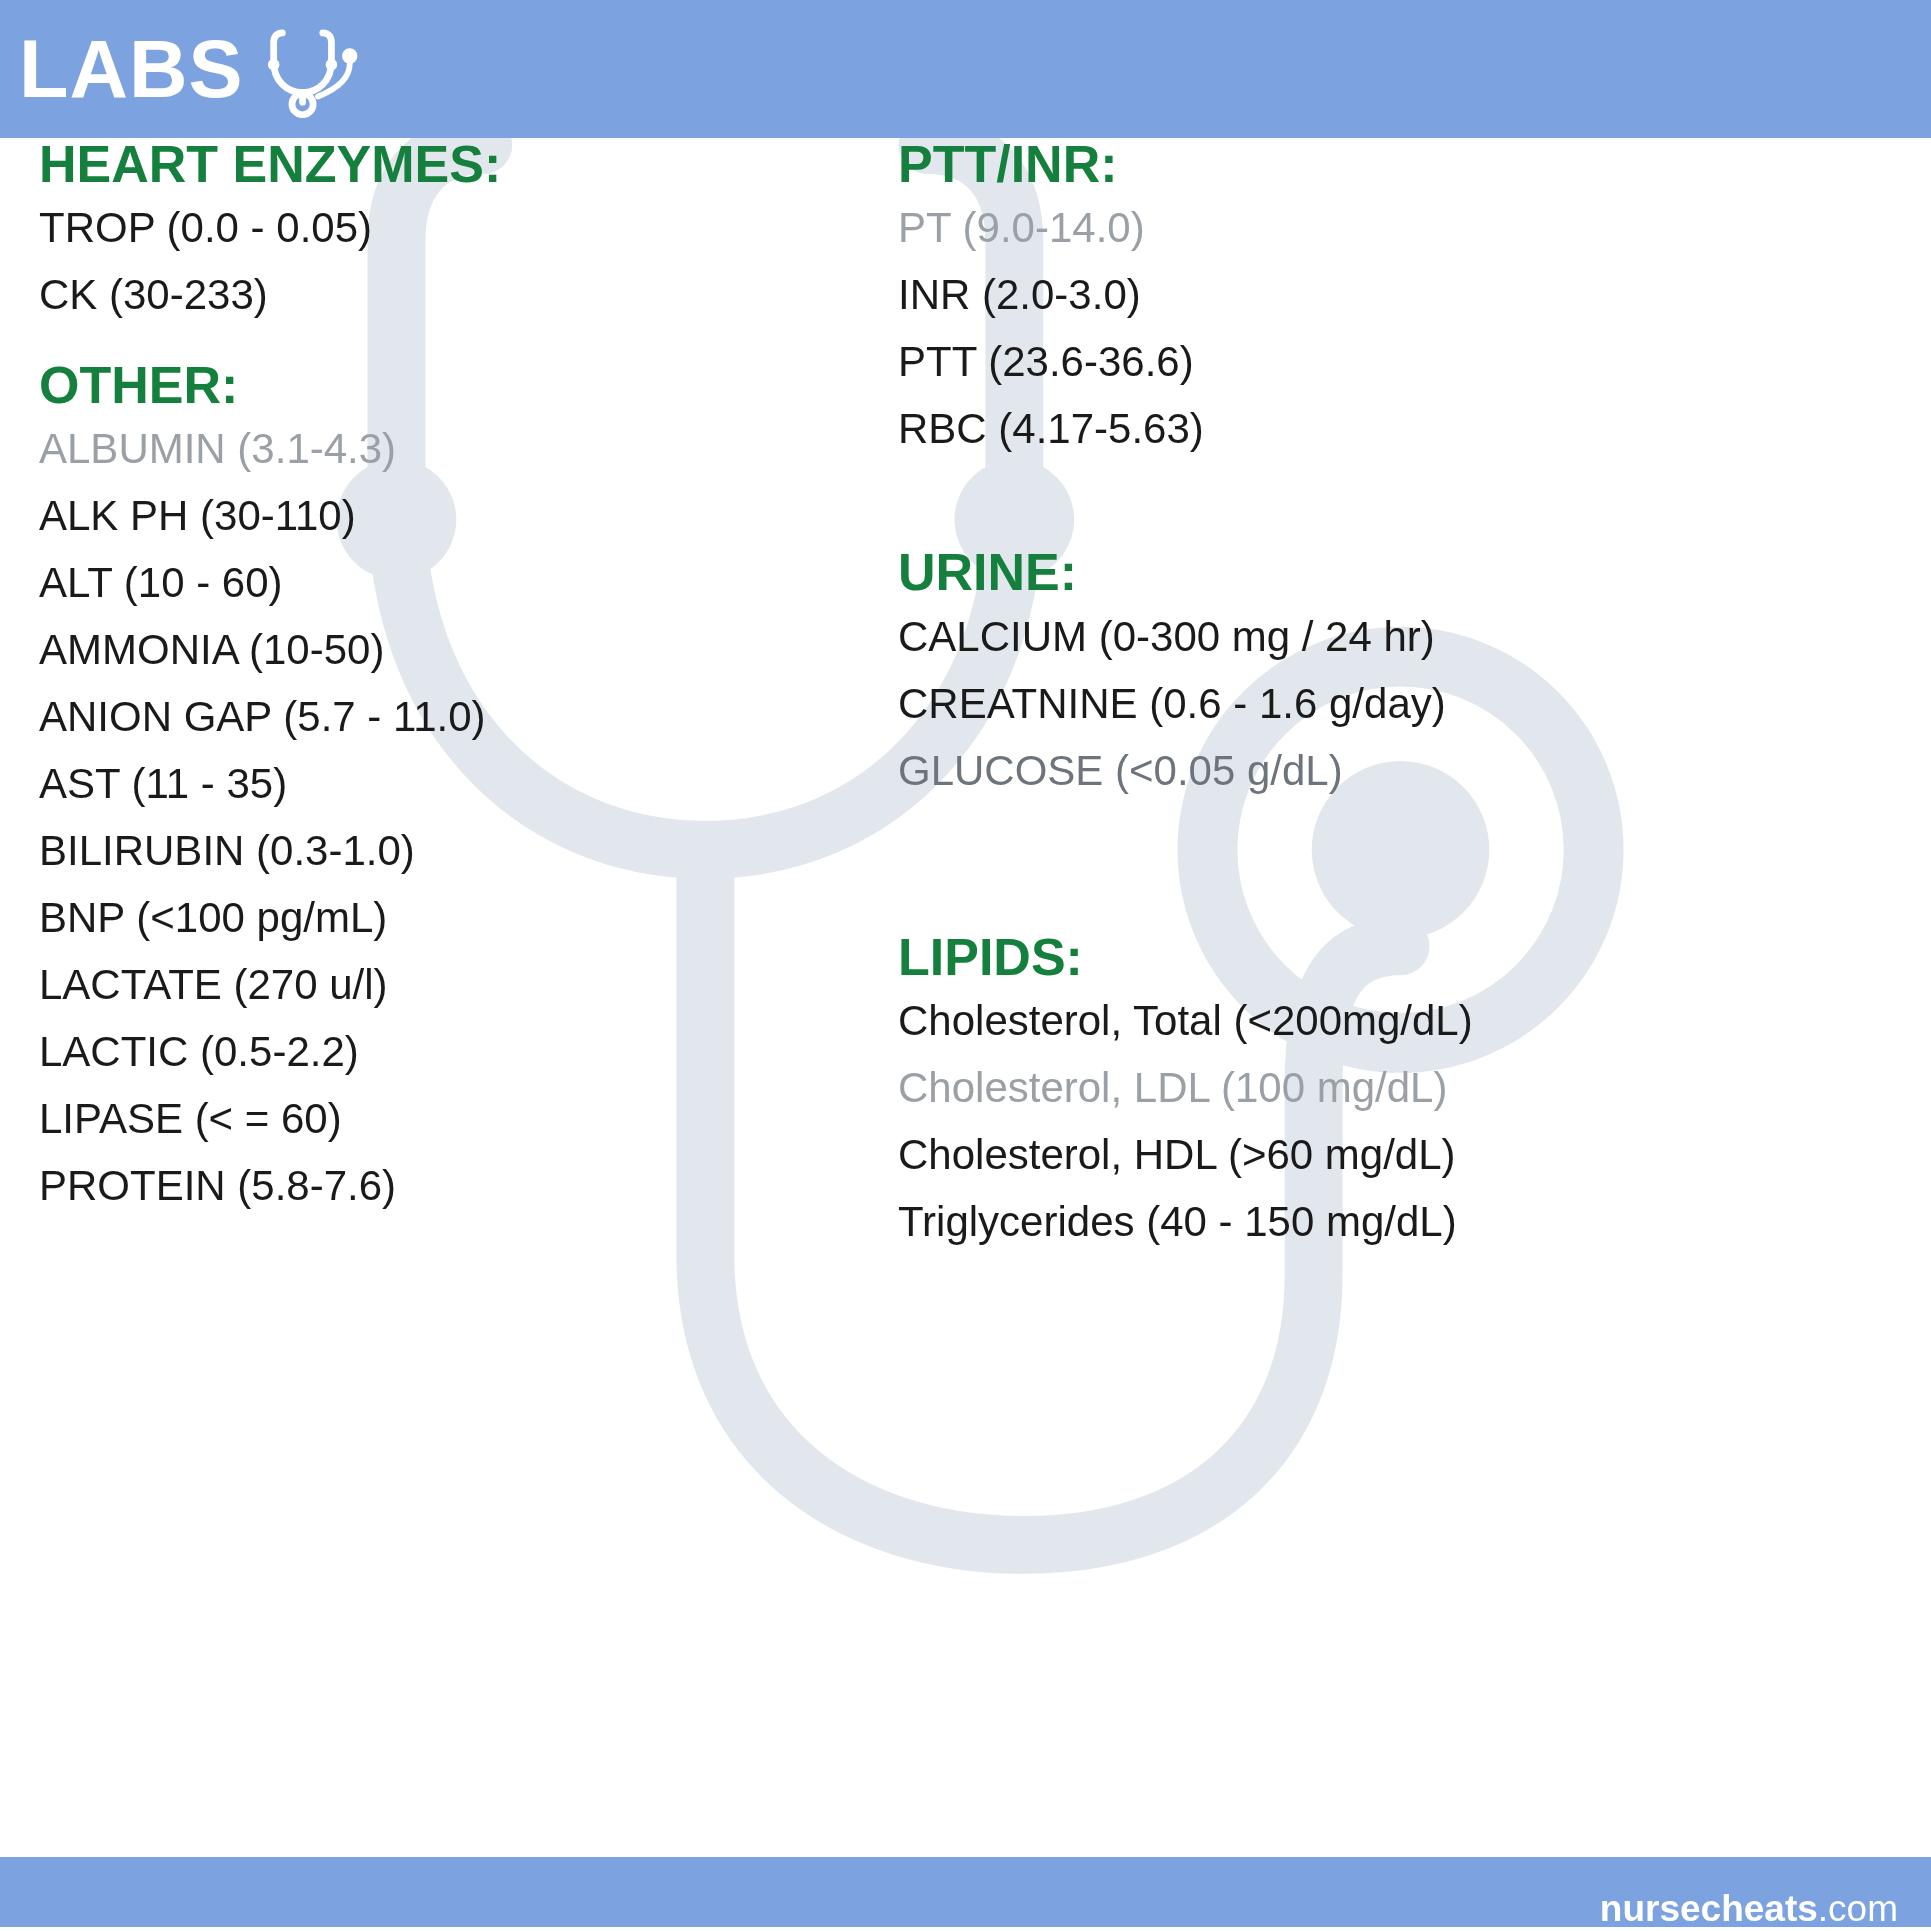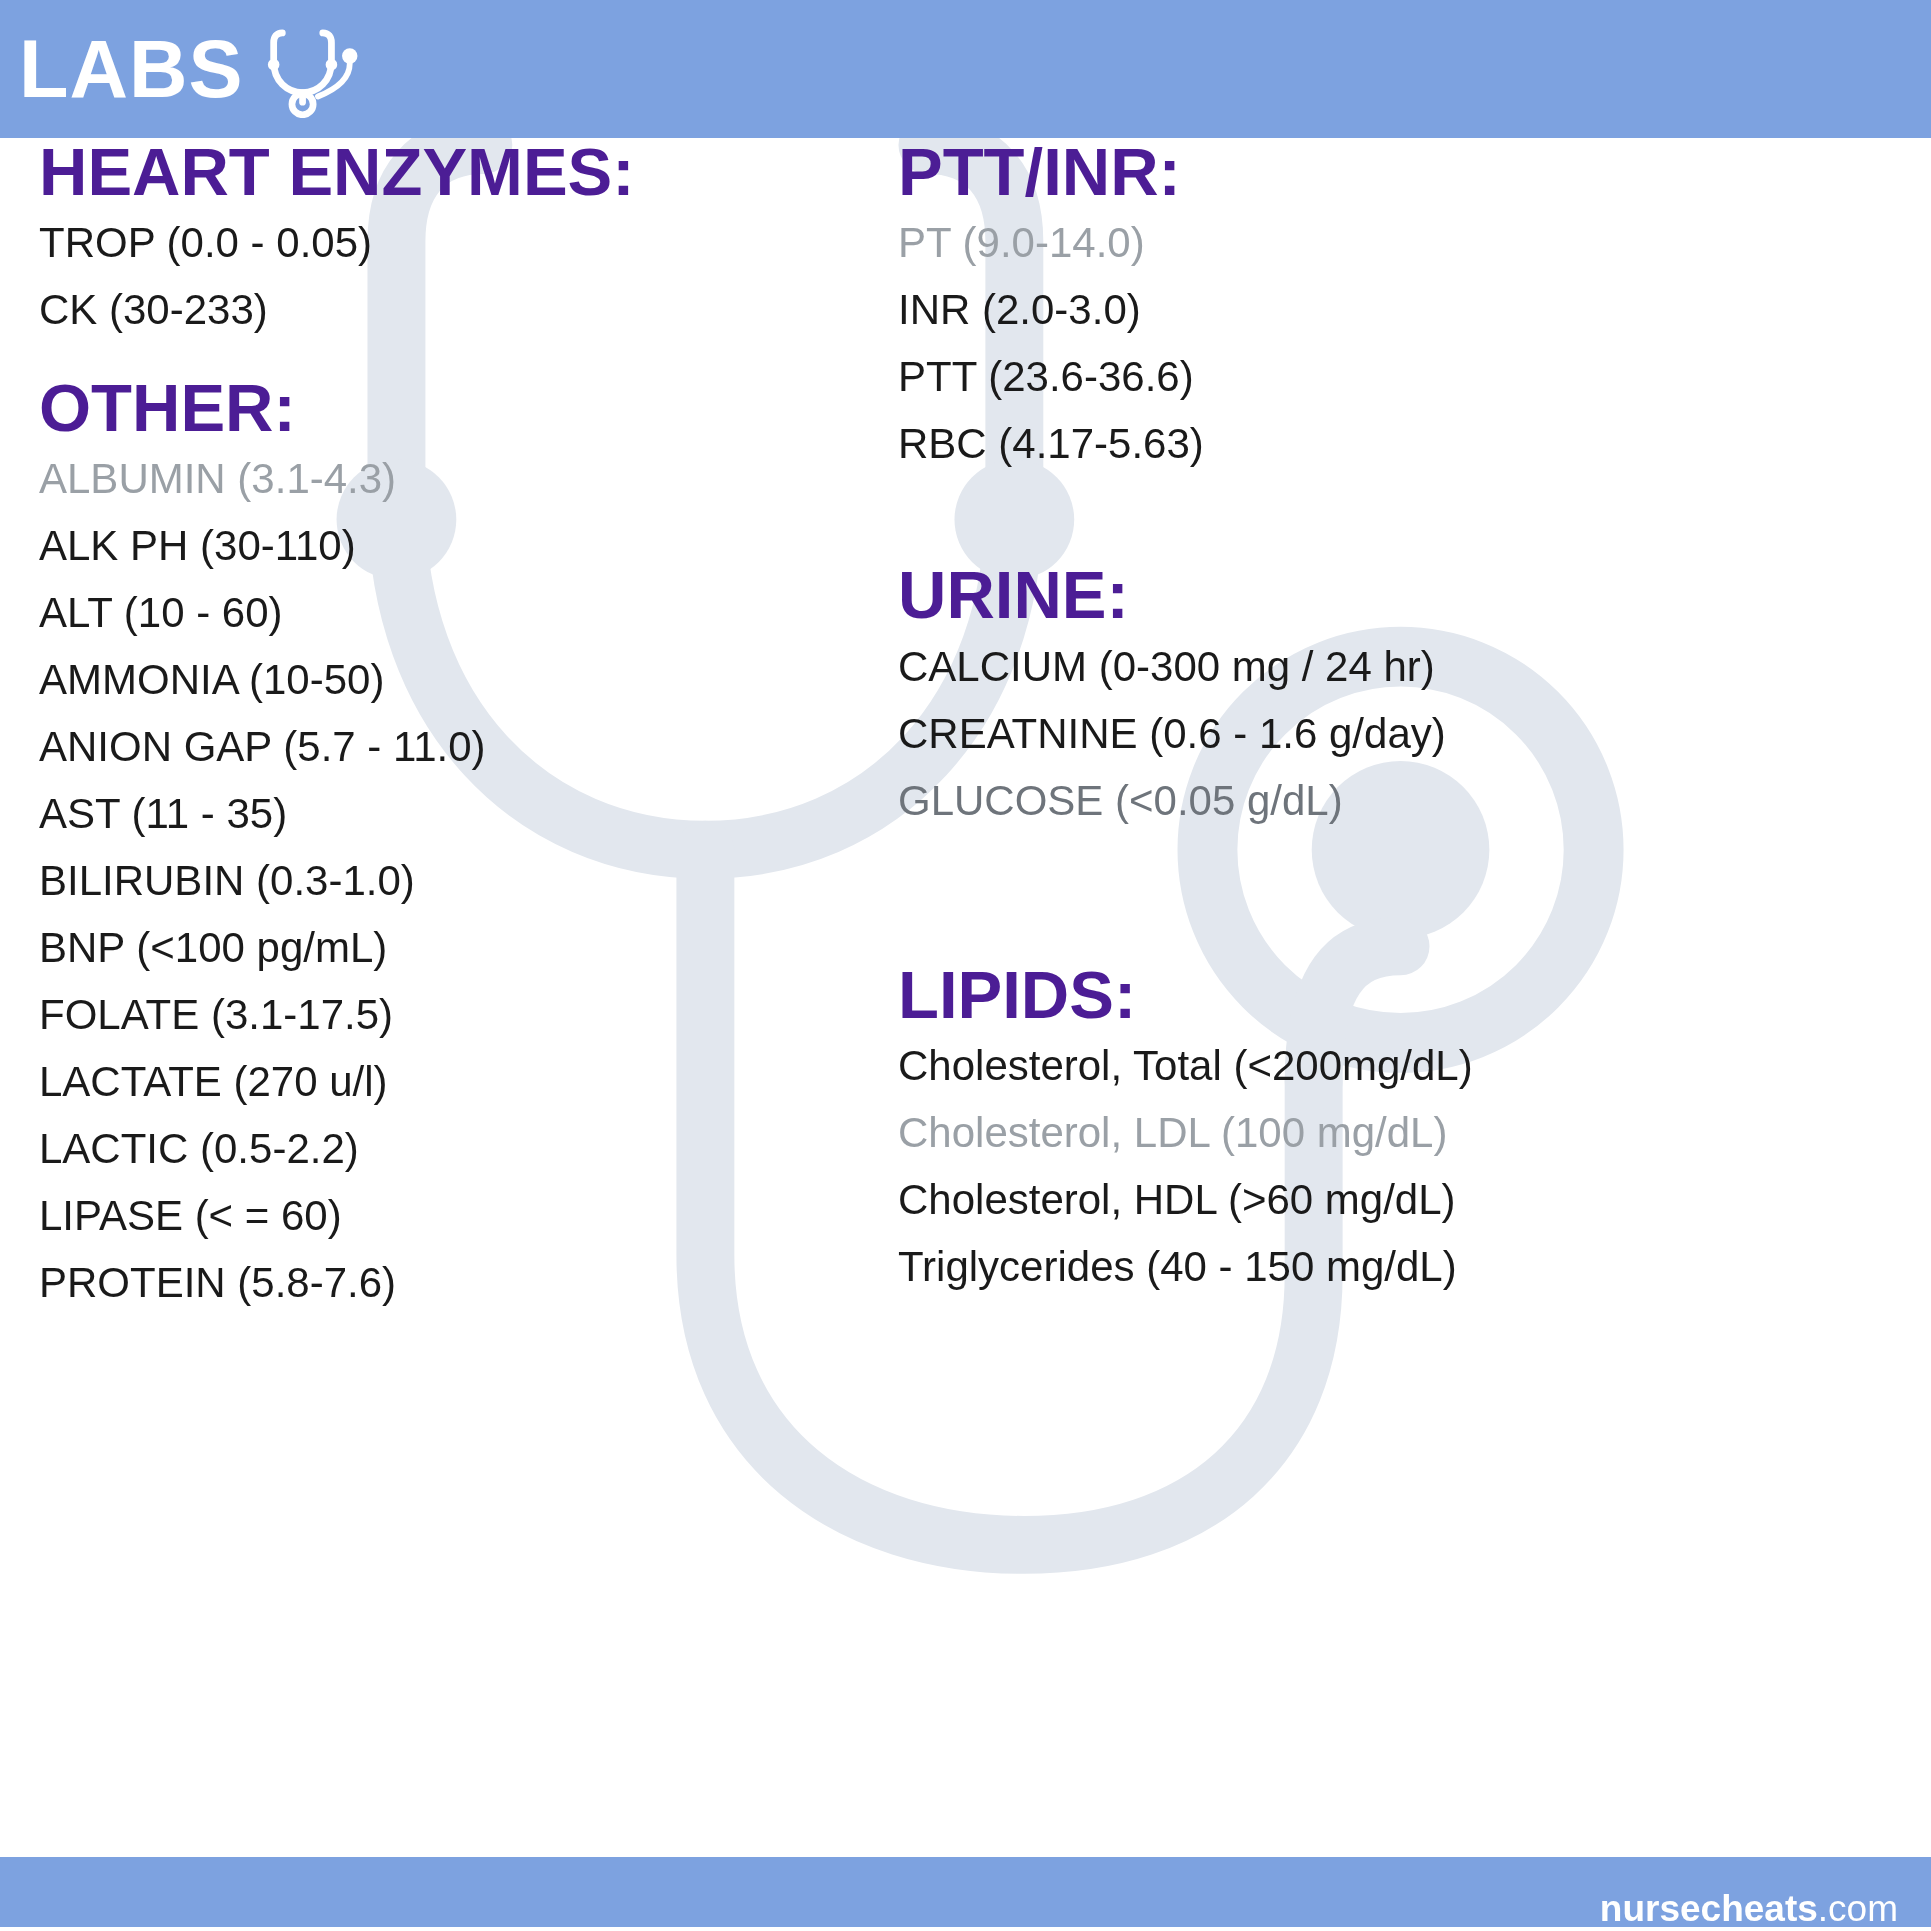--- a/index.html
+++ b/index.html
@@ -70,23 +70,23 @@
   .col-left {
     left: 39px;
     width: 850px;
   }
   .col-right {
     left: 898px;
     width: 1004px;
   }
 
   .sec-head {
-    font-size: 67px;
+    font-size: 52px;
     font-weight: bold;
-    color: #4c1d95;
+    color: #15803d;
     line-height: 1.0;
     margin: 0 0 17.4px 0;
     white-space: nowrap;
   }
   .item {
     font-size: 42px;
     color: #1a1a1a;
     line-height: 1.0;
     margin: 0 0 25px 0;
     white-space: nowrap;
@@ -173,21 +173,20 @@
     <div class="block">
       <div class="sec-head">OTHER:</div>
       <div class="item faded">ALBUMIN (3.1-4.3)</div>
       <div class="item">ALK PH (30-110)</div>
       <div class="item">ALT (10 - 60)</div>
       <div class="item">AMMONIA (10-50)</div>
       <div class="item">ANION GAP (5.7 -  11.0)</div>
       <div class="item">AST (11 - 35)</div>
       <div class="item">BILIRUBIN (0.3-1.0)</div>
       <div class="item">BNP (&lt;100 pg/mL)</div>
-      <div class="item">FOLATE (3.1-17.5)</div>
       <div class="item">LACTATE (270 u/l)</div>
       <div class="item">LACTIC (0.5-2.2)</div>
       <div class="item">LIPASE (&lt; = 60)</div>
       <div class="item">PROTEIN (5.8-7.6)</div>
     </div>
 
   </div>
 
   <div class="col col-right">
 

